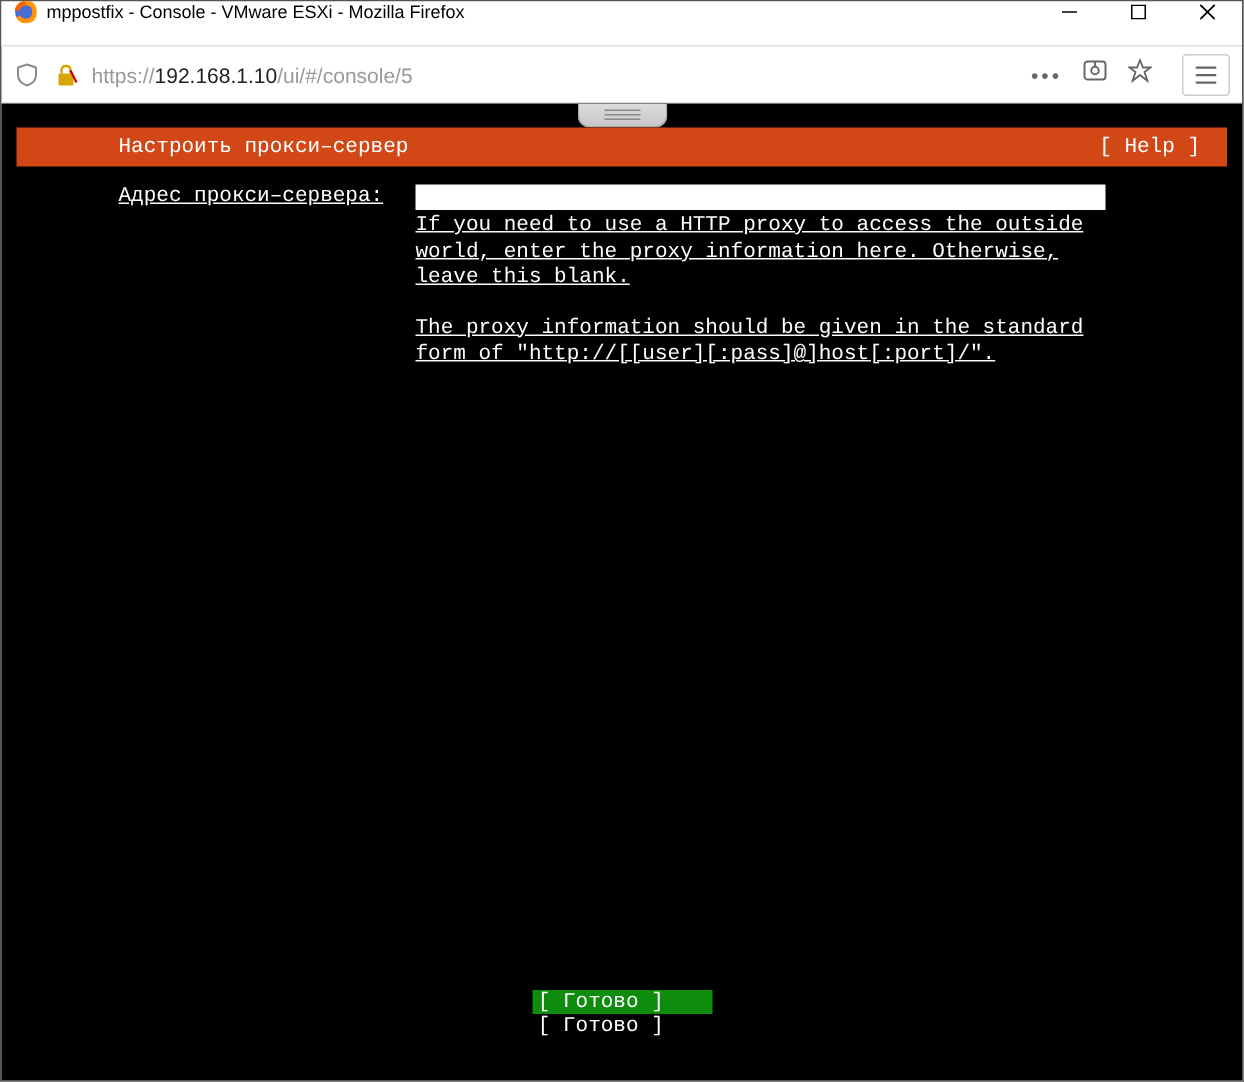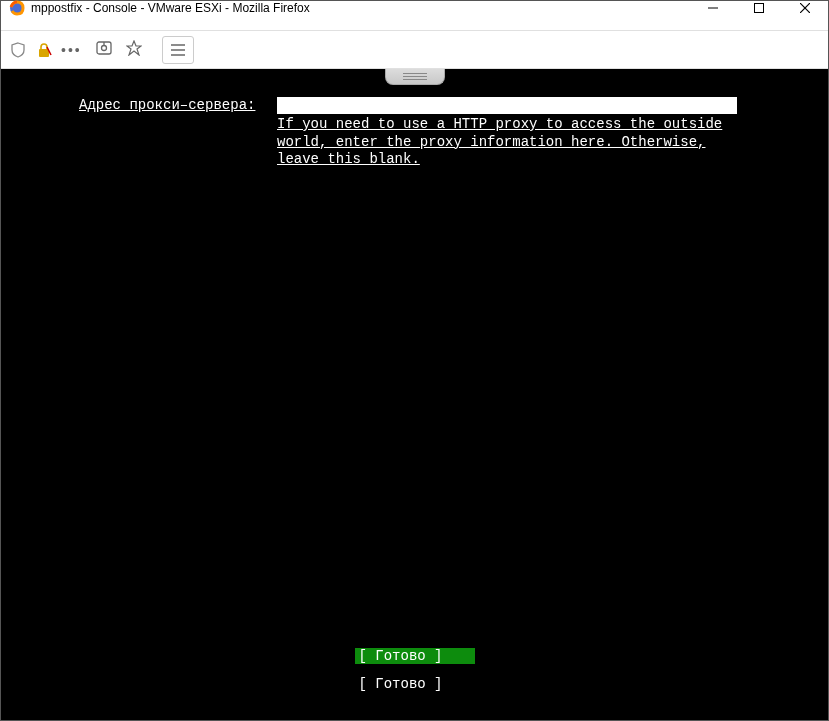--- a/index.html
+++ b/index.html
@@ -191,21 +191,21 @@
       width: 460px;
     }
     .console-footer {
       position: absolute;
       bottom: 18px;
       left: 0;
       right: 0;
       display: flex;
       flex-direction: column;
       align-items: center;
-      gap: 12px;
+      gap: 0;
     }
     .footer-btn {
       width: 120px;
       font-family: "Courier New", monospace;
       font-size: 14px;
       text-align: left;
       padding: 0 4px;
     }
     .footer-btn-active {
       background: #0d8c0d;
@@ -254,20 +254,23 @@
           <path d="M8 1 L14 3 L14 8 Q14 13 8 15 Q2 13 2 8 L2 3 Z" fill="none" stroke="#888" stroke-width="1.3"></path>
         </svg>
     </span>
     <span class="addr-icon lock-icon">
       <svg width="16" height="16" viewBox="0 0 16 16">
         <rect x="3" y="7" width="10" height="8" rx="1" fill="#d9a500"></rect>
         <path d="M5 7 L5 5 Q5 2 8 2 Q11 2 11 5 L11 7" fill="none" stroke="#d9a500" stroke-width="1.6"></path>
         <line x1="11" y1="5" x2="15" y2="13" stroke="#c00" stroke-width="1.5"></line>
       </svg>
     </span>
+    <span class="url-text">
+      <span>https://</span><span class="url-bold">192.168.1.10</span><span>/ui/#/console/5</span>
+    </span>
     <div class="addr-right">
       <span class="addr-dots">•••</span>
       <span>
         <svg width="16" height="16" viewBox="0 0 16 16">
             <rect x="1" y="2" width="14" height="12" rx="2" fill="none" stroke="#666" stroke-width="1.3"></rect>
             <circle cx="8" cy="8" r="2.5" fill="none" stroke="#666" stroke-width="1.3"></circle>
             <line x1="8" y1="2" x2="8" y2="5.5" stroke="#666" stroke-width="1.3"></line>
           </svg>
       </span>
       <span>
@@ -288,26 +291,31 @@
   <div class="content-area">
     <div class="tab-handle">
       <div class="tab-handle-lines">
         <div class="tab-handle-line"></div>
         <div class="tab-handle-line"></div>
         <div class="tab-handle-line"></div>
       </div>
     </div>
 
     <div class="console">
+      <div class="console-header">
+        <span class="console-header-title">Настроить прокси–сервер</span>
+        <span class="console-header-help">[ Help ]</span>
+      </div>
       <div class="console-body">
         <div class="form-row">
           <div class="form-label">Адрес прокси–сервера:</div>
           <div class="form-right">
             <div class="input-field"></div>
             <div class="help-text">If you need to use a HTTP proxy to access the outside world, enter the proxy information here. Otherwise, leave this blank.</div>
+            <div class="help-text2">The proxy information should be given in the standard form of "http://[[user][:pass]@]host[:port]/".</div>
           </div>
         </div>
       </div>
       <div class="console-footer">
         <div class="footer-btn footer-btn-active">[ Готово   ]</div>
         <div class="footer-btn footer-btn-inactive">[ Готово    ]</div>
       </div>
     </div>
   </div>
 </div>

